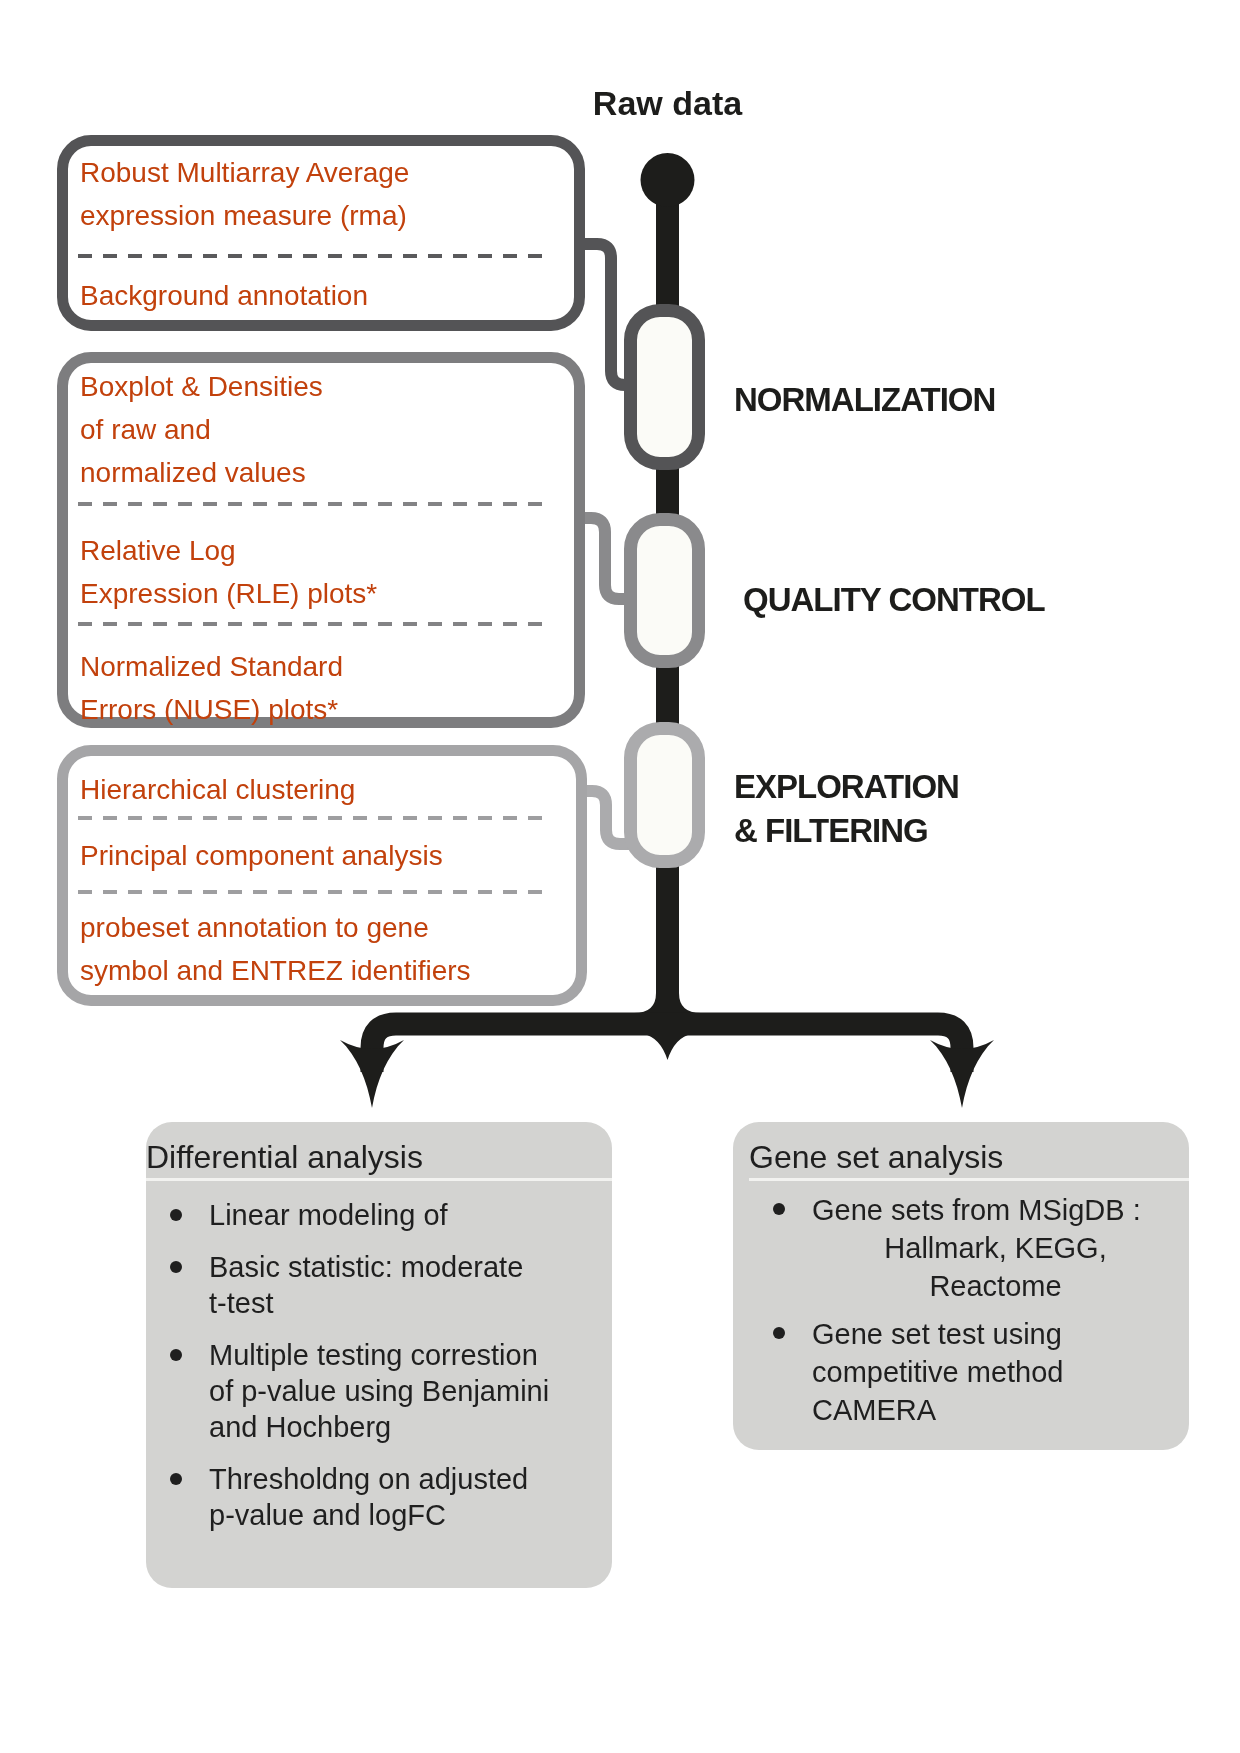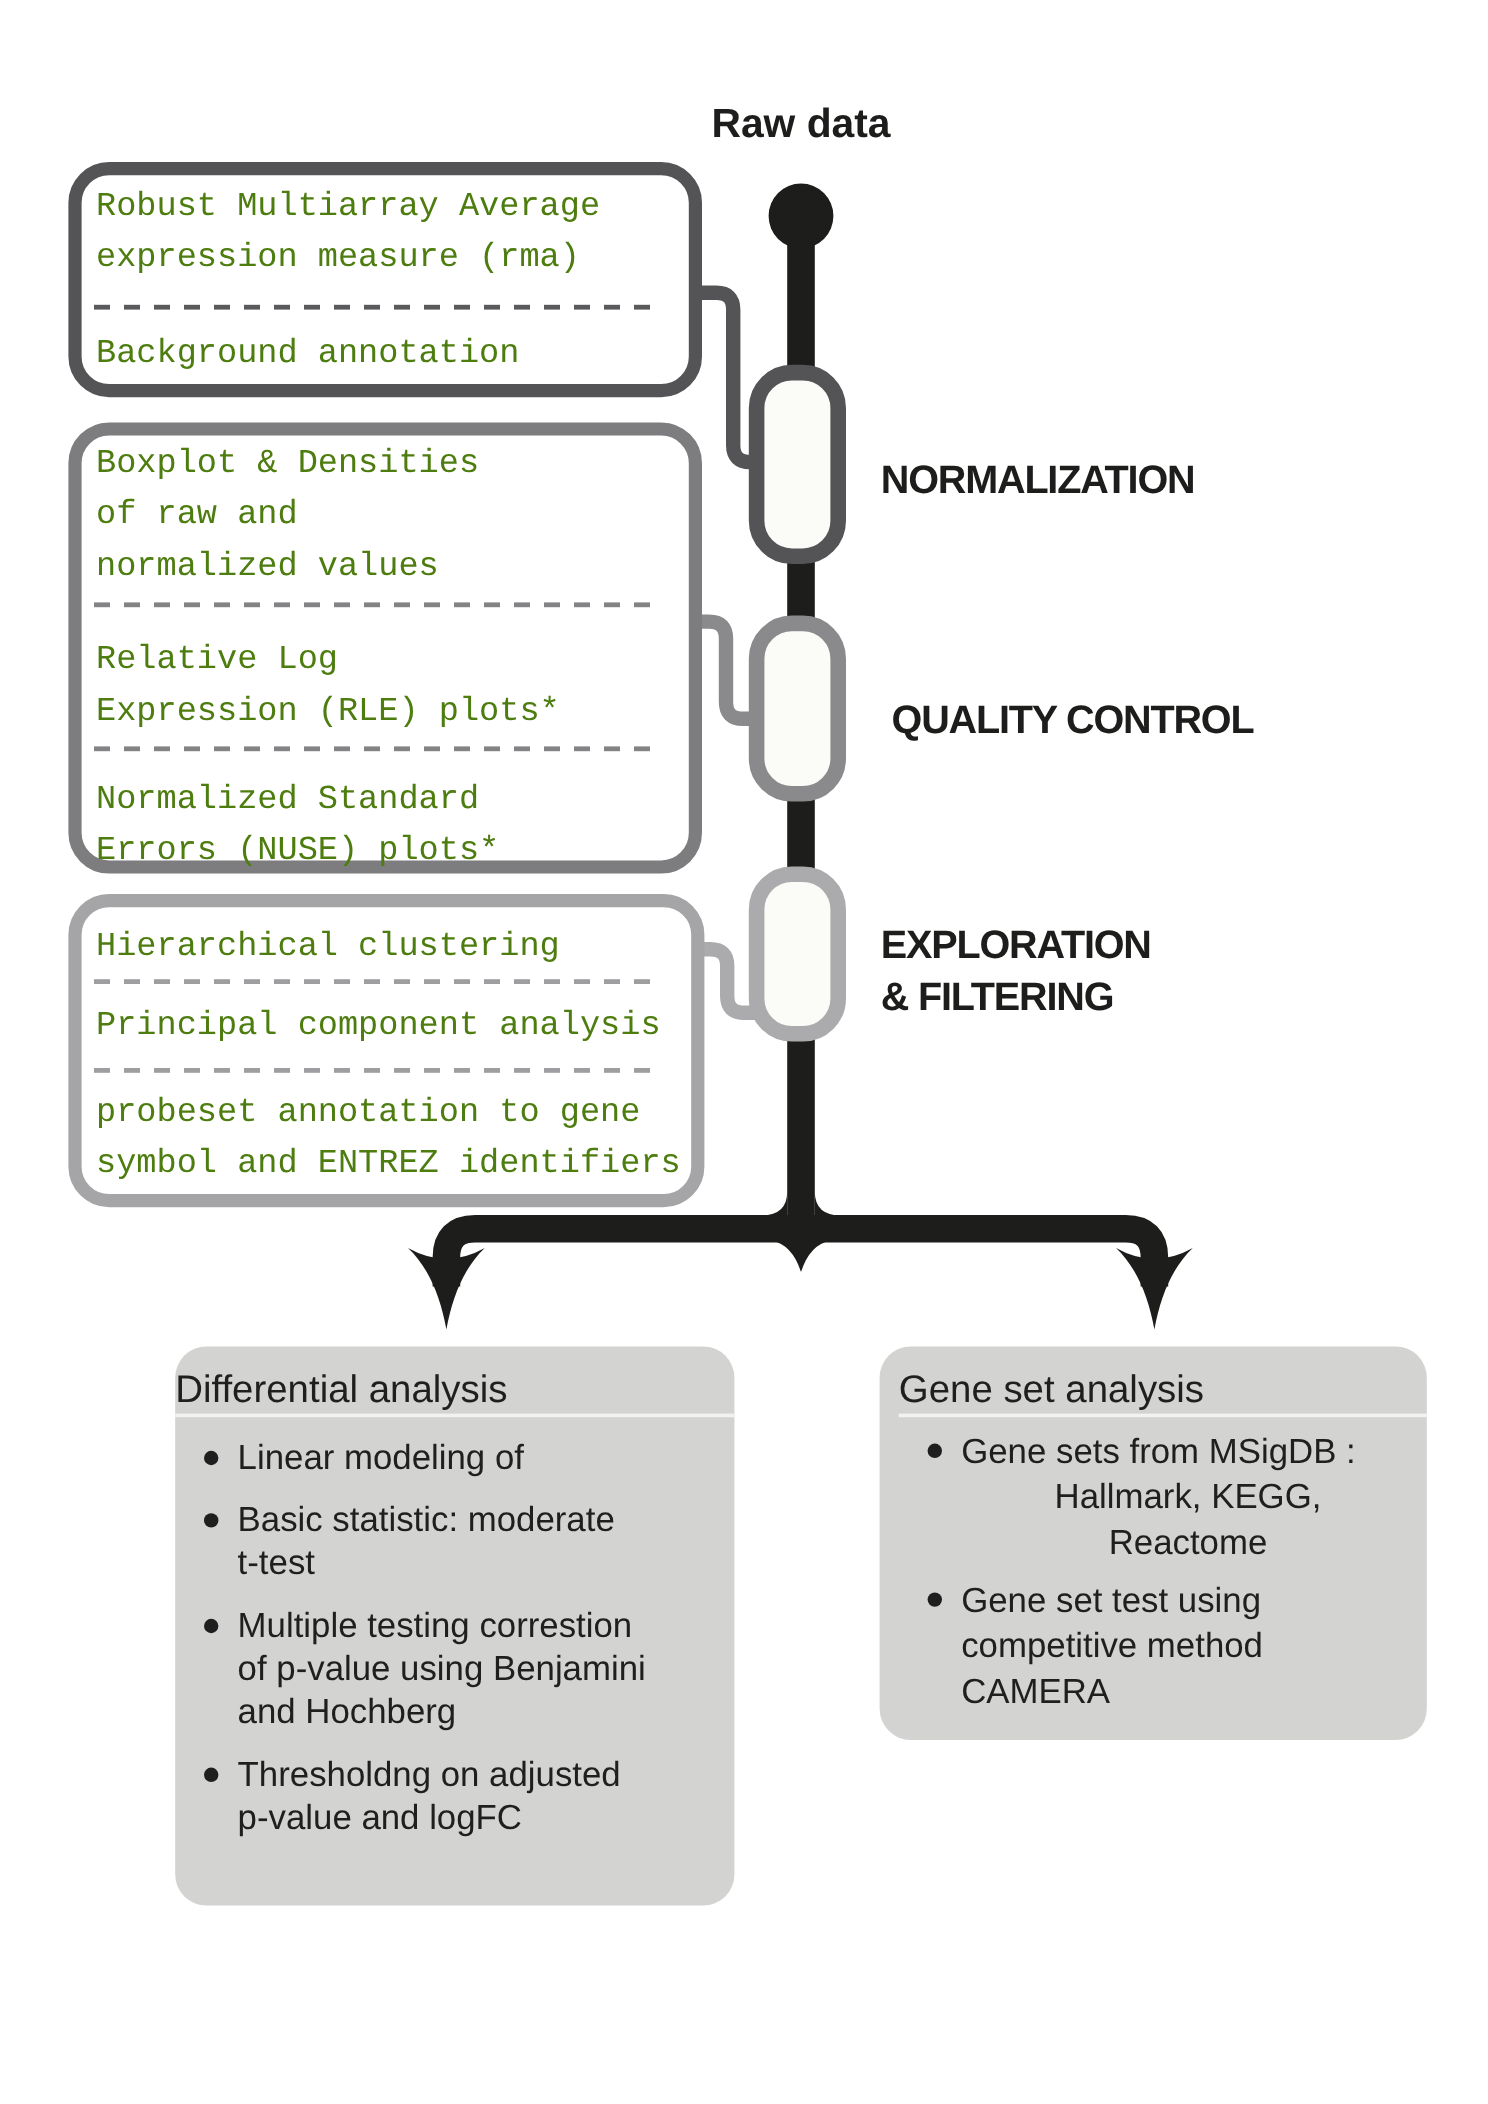--- a/index.html
+++ b/index.html
@@ -18,21 +18,21 @@
   
   .stepbox{
     position:absolute;left:57px;width:528px;background:#ffffff;
     border-radius:34px;box-sizing:border-box;z-index:2;
   }
   .stepbox.b1{top:135px;height:196px;border:11px solid #545456;}
   .stepbox.b2{top:352px;height:376px;border:11px solid #7d7d7f;}
   .stepbox.b3{top:745px;height:261px;width:530px;border:11px solid #a5a5a7;}
   .stepbox .row{
     position:absolute;left:12px;right:12px;
-    font-size:28px;line-height:43px;color:#4d7c0f;white-space:nowrap;font-family:Liberation Mono, monospace;
+    font-size:28px;line-height:43px;color:#c2410c;white-space:nowrap;
   }
   .stepbox .dash{
     position:absolute;left:10px;width:470px;height:4px;
   }
   .dash.c1{background:repeating-linear-gradient(90deg,#5a5a5c 0 14px,transparent 14px 25px);}
   .dash.c2{background:repeating-linear-gradient(90deg,#838385 0 14px,transparent 14px 25px);}
   .dash.c3{background:repeating-linear-gradient(90deg,#9e9ea0 0 14px,transparent 14px 25px);}
 
   
   .station{
@@ -57,21 +57,21 @@
     position:absolute;background:#d3d3d1;border-radius:26px;z-index:2;box-sizing:border-box;
   }
   .panel.pl{left:146px;top:1122px;width:466px;height:466px;}
   .panel.pr{left:733px;top:1122px;width:456px;height:328px;padding-left:16px;}
   .panel-title{
     font-size:32px;color:#1f1f1f;margin-top:14px;height:42px;line-height:42px;
   }
   .panel-rule{height:3px;background:#f2f2f0;width:100%;}
   .bullets{padding:16px 10px 0 24px;}
   .pr .bullets{padding-top:10px;}
-  .bullet{display:flex;margin-bottom:16px;}
+  .bullet{display:flex;margin-bottom:16px;gap:11px;}
   .pr .bullet{margin-bottom:10px;}
   .bullet .dot{
     flex:0 0 12px;width:12px;height:12px;border-radius:50%;background:#1f1f1f;
     margin-top:12px;margin-right:16px;
   }
   .bullet .bl{font-size:29px;line-height:36px;color:#1f1f1f;flex:1;}
   .pr .bullet .bl{line-height:38px;}
   .bl .cc{text-align:center;}
 </style>
 </head>

